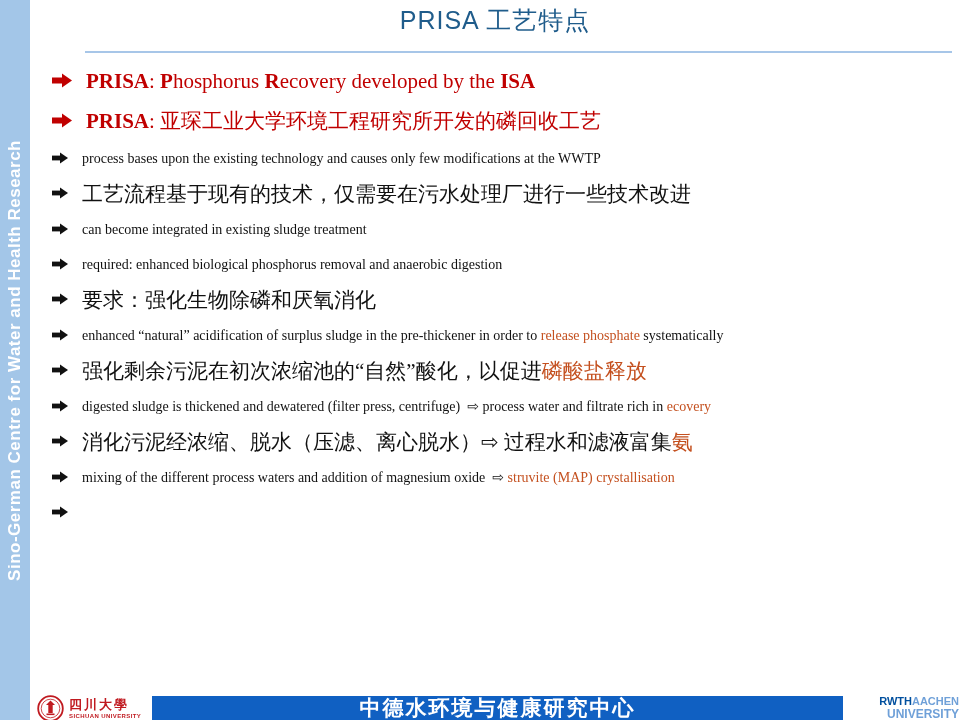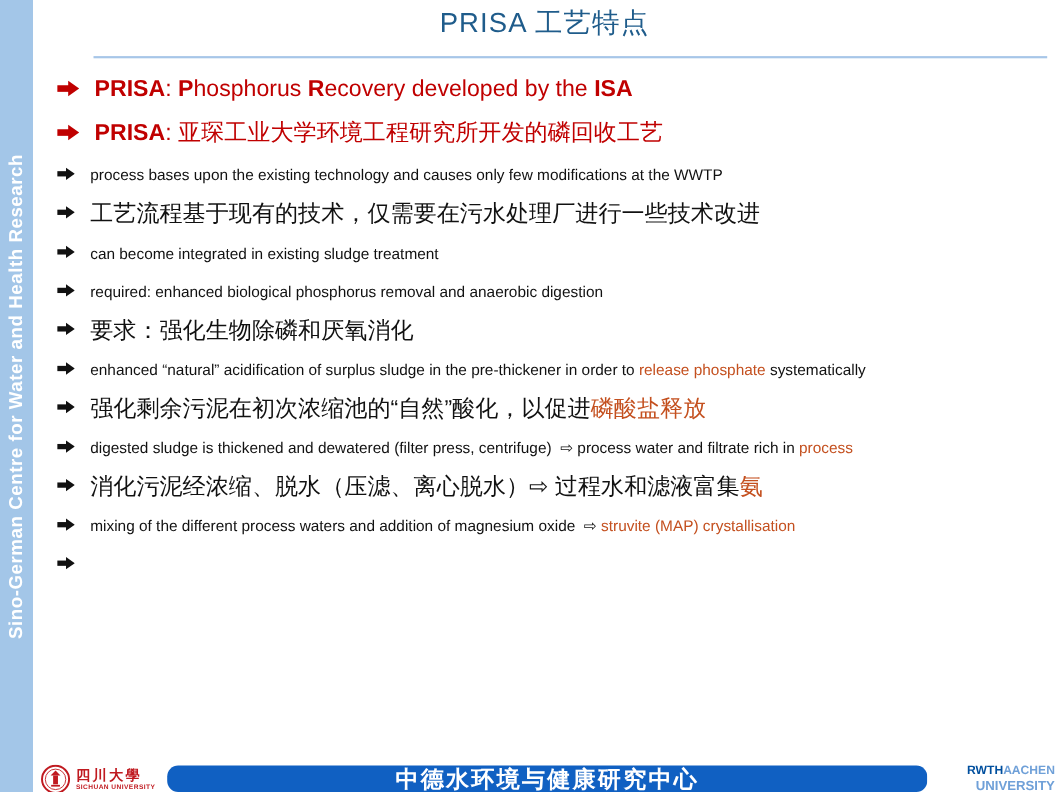--- a/index.html
+++ b/index.html
@@ -48,20 +48,21 @@
   .title-rule{
     position:absolute;top:51px;left:85px;right:8px;height:2px;
     background:var(--rule-blue);
   }
   .content{
     position:absolute;top:66px;left:52px;right:20px;
   }
   .bullet-row{
     display:flex;align-items:flex-start;gap:14px;
     margin-bottom:9px;
+    font-family:Liberation Serif, serif;
   }
   .arrow{flex:none;color:var(--text-black);margin-top:6px;line-height:0;}
   .arrow svg{width:16px;height:12px;display:block;}
   .arrow.red{color:var(--accent-red);}
   .bullet-row.lg{margin-bottom:10px;}
   .bullet-row.lg .arrow{margin-top:7px;}
   .bullet-row.lg .arrow svg{width:20px;height:15px;}
   .bullet-text{
     font-size:14px;line-height:26px;color:var(--text-black);
   }
@@ -82,21 +83,21 @@
   .f-sichuan .logo{flex:none;line-height:0;}
   .scu-text{display:flex;flex-direction:column;line-height:1;}
   .scu-cn{
     color:var(--sichuan-red);font-weight:bold;font-size:13px;
     letter-spacing:2px;font-family:"Liberation Serif","DejaVu Serif",serif;
   }
   .scu-en{color:var(--sichuan-red);font-size:6px;font-weight:bold;letter-spacing:0.4px;margin-top:2px;}
   .f-center{
     flex:1;background:var(--footer-bar-blue);
     display:flex;align-items:center;justify-content:center;
-    color:#ffffff;font-size:21px;font-weight:bold;letter-spacing:2px;border-radius:10px;
+    color:#ffffff;font-size:21px;font-weight:bold;letter-spacing:2px;
   }
   .f-rwth{
     width:117px;background:#ffffff;
     display:flex;flex-direction:column;align-items:flex-end;justify-content:center;
     padding-right:1px;line-height:1;
   }
   .rwth-line1{font-size:11px;font-weight:bold;white-space:nowrap;}
   .rwth-line1 .rwth{color:var(--rwth-dark-blue);}
   .rwth-line1 .aachen{color:var(--rwth-light-blue);}
   .rwth-line2{font-size:12px;font-weight:bold;color:var(--rwth-light-blue);margin-top:1px;}
@@ -195,21 +196,21 @@
       </span>
       <span class="bullet-text"><span>强化剩余污泥在初次浓缩池的“自然”酸化，以促进</span><span class="seg-hl">磷酸盐释放</span></span>
     </div>
     <div class="bullet-row">
       <span class="arrow">
         <svg viewBox="0 0 20 14">
           <rect x="0" y="4" width="11" height="6" fill="currentColor"></rect>
           <polygon points="10,0 20,7 10,14" fill="currentColor"></polygon>
         </svg>
       </span>
-      <span class="bullet-text"><span>digested sludge is thickened and dewatered (filter press, centrifuge) &nbsp;⇨ process water and filtrate rich in </span><span class="seg-hl">process</span></span>
+      <span class="bullet-text"><span>digested sludge is thickened and dewatered (filter press, centrifuge) &nbsp;⇨ process water and filtrate rich in </span><span class="seg-hl">ecovery</span></span>
     </div>
     <div class="bullet-row zh">
       <span class="arrow">
         <svg viewBox="0 0 20 14">
           <rect x="0" y="4" width="11" height="6" fill="currentColor"></rect>
           <polygon points="10,0 20,7 10,14" fill="currentColor"></polygon>
         </svg>
       </span>
       <span class="bullet-text"><span>消化污泥经浓缩、脱水（压滤、离心脱水）⇨ 过程水和滤液富集</span><span class="seg-hl">氨</span></span>
     </div>

